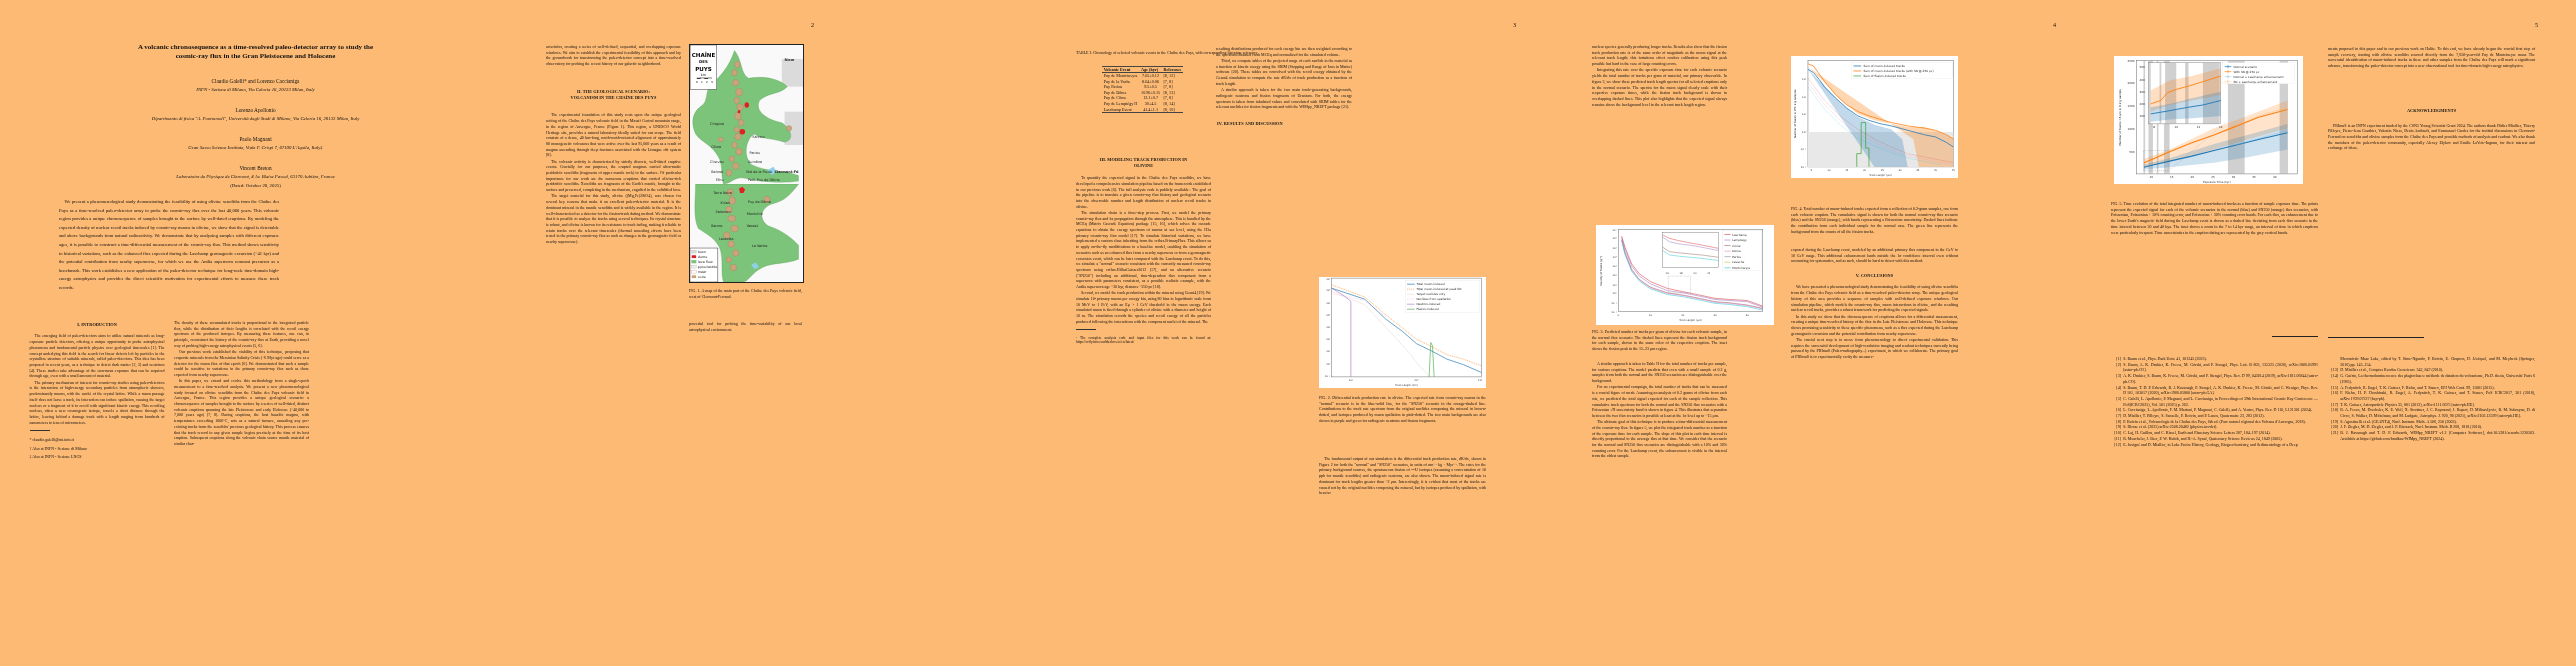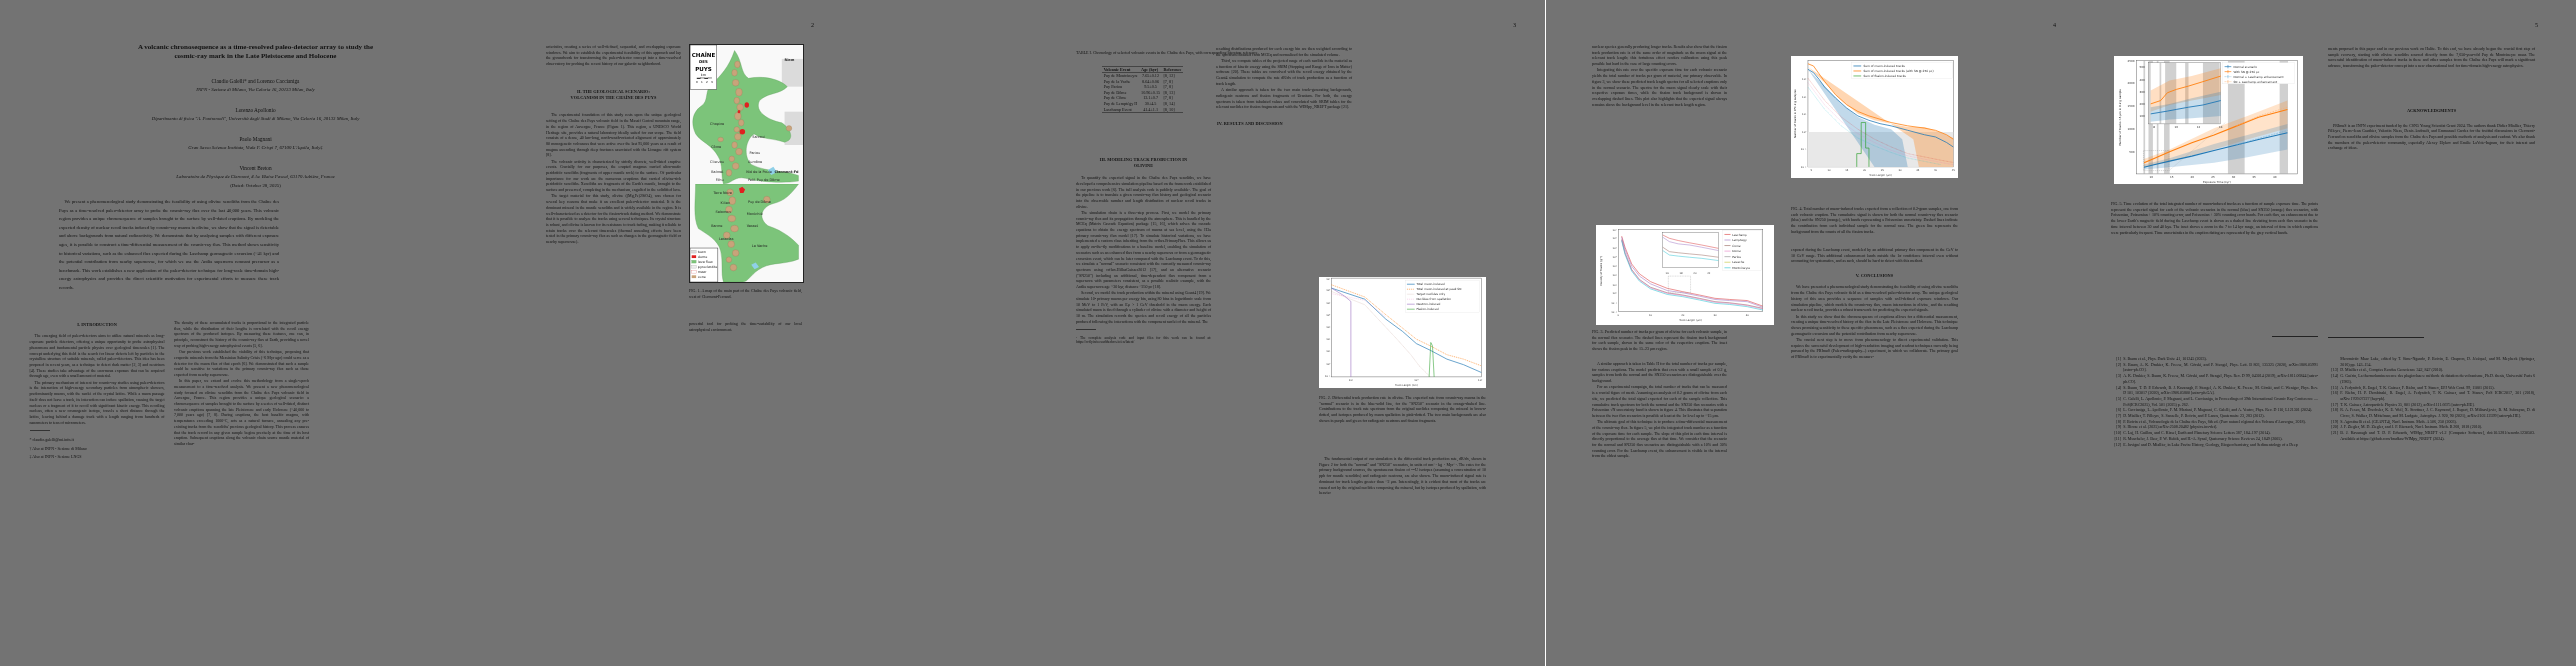--- a/index.html
+++ b/index.html
@@ -1,17 +1,17 @@
 <!DOCTYPE html>
 <html style="font-size:9px"><head>
 <meta charset="utf-8">
 <style>
   html,body{margin:0;padding:0;background:#fff;}
   body{width:2576px;height:667px;position:relative;overflow:hidden;font-family:"Liberation Serif","DejaVu Serif",serif;color:#111;}
-  .page{position:absolute;top:0;width:515px;height:667px;background:#737373;}
+  .page{position:absolute;top:0;width:515px;height:667px;background:#fdba74;padding-left:16px;}
   .pnum{position:absolute;top:22px;font-size:6.1px;}
   .col{position:absolute;font-size:4px;line-height:5.7px;text-align:justify;hyphens:auto;}
   .col p{margin:0 0 0.6px 0;text-indent:5px;}
   .col p.noind{text-indent:0;}
   .sec{font-weight:bold;text-align:center;font-size:4.3px;letter-spacing:0.1px;margin:7.8px 0 5.6px 0;text-indent:0;}
   .title{position:absolute;left:33px;width:445px;top:43px;text-align:center;font-size:7px;font-weight:bold;line-height:9px;}
   .auth{position:absolute;left:33px;width:445px;text-align:center;font-size:5.3px;}
   .aff{position:absolute;left:33px;width:445px;text-align:center;font-size:4.8px;font-style:italic;}
   .abstract{position:absolute;left:59px;width:220px;top:199px;font-size:4.6px;line-height:8.6px;text-align:justify;}
   .abstract{left:59px;width:220px;}
@@ -31,21 +31,21 @@
   svg text{font-family:"DejaVu Sans","Liberation Sans",sans-serif;}
 </style>
 </head>
 <body>
 
 <div class="arxiv">arXiv:2510.23126v1  [astro-ph.HE]  27 Oct 2025</div>
 
 <div class="page" style="left:0">
   <div class="title">
     <div>A volcanic chronosequence as a time-resolved paleo-detector array to study the</div>
-    <div>cosmic-ray mark in the Late Pleistocene and Holocene</div>
+    <div>cosmic-ray flux in the Gran Pleistocene and Holocene</div>
   </div>
   <div class="auth" style="top:78px">Claudio Galelli* and Lorenzo Caccianiga</div>
   <div class="aff" style="top:87px">INFN - Sezione di Milano, Via Celoria 16, 20133 Milan, Italy</div>
   <div class="auth" style="top:107px">Lorenzo Apollonio</div>
   <div class="aff" style="top:116px">Dipartimento di fisica "A. Pontremoli", Università degli Studi di Milano, Via Celoria 16, 20133 Milan, Italy</div>
   <div class="auth" style="top:136px">Paolo Magnani</div>
   <div class="aff" style="top:145px">Gran Sasso Science Institute, Viale F. Crispi 7, 67100 L'Aquila, Italy‡</div>
   <div class="auth" style="top:165px">Vincent Breton</div>
   <div class="aff" style="top:174px">Laboratoire de Physique de Clermont, 4 Av. Blaise Pascal, 63170 Aubière, France</div>
   <div class="auth" style="top:183px;font-size:4.8px">(Dated: October 28, 2025)</div>

